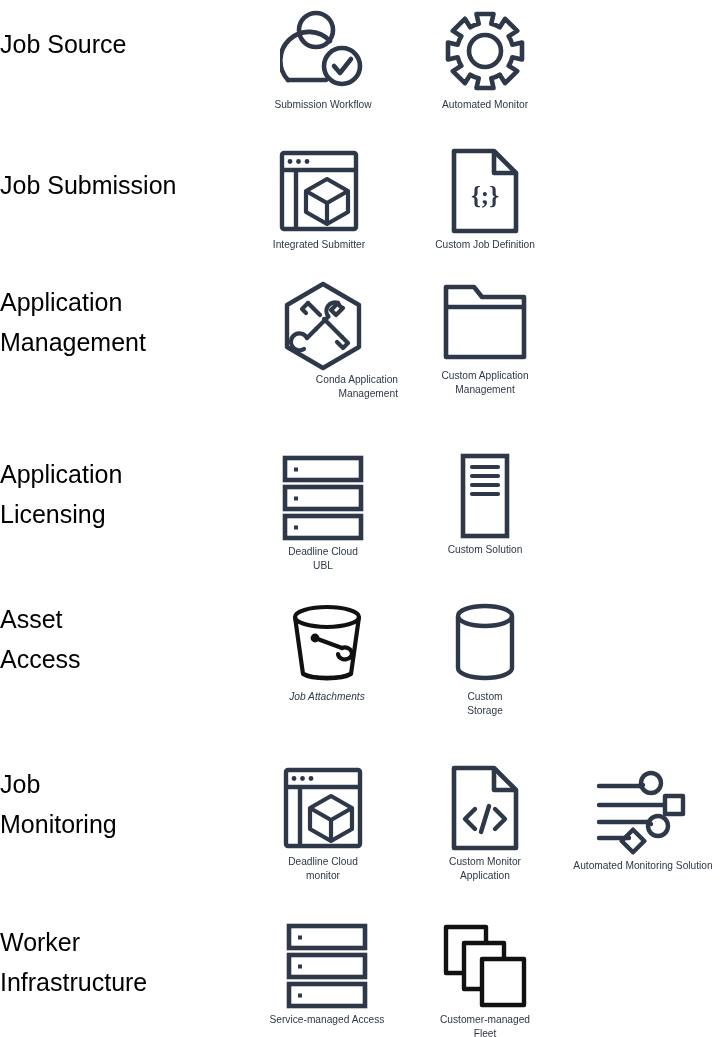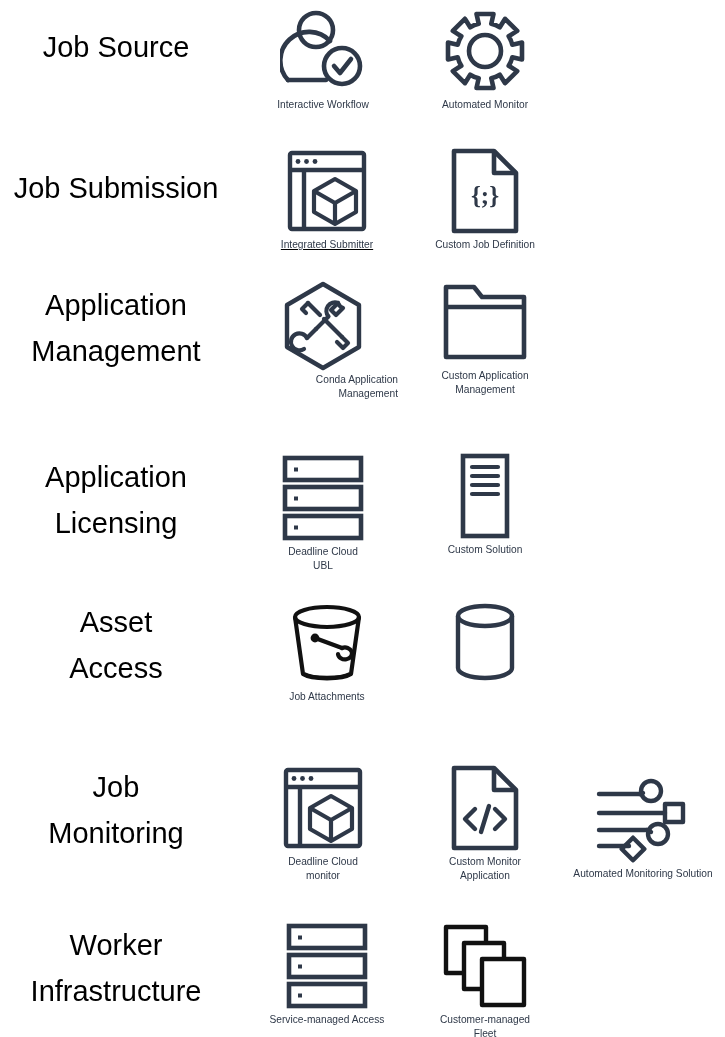--- a/index.html
+++ b/index.html
@@ -21,23 +21,22 @@
   }
   .row {
     position: absolute;
     left: 0;
     width: 725px;
   }
   .row-label {
     position: absolute;
     left: 0;
     width: 232px;
-    text-align: center;
     color: #000000;
-    font-size: 29px;
+    font-size: 25px;
     line-height: 1.58;
     font-family: "Liberation Sans", sans-serif;
     white-space: pre-line;
   }
   .cell {
     position: absolute;
     width: 150px;
     text-align: center;
   }
   .cell-icon {
@@ -71,35 +70,35 @@
       <div class="cell" style="left: 248px; top: 0px;">
         <div class="cell-icon">
           <svg width="86" height="86" viewBox="0 0 86 86">
         <circle cx="36" cy="22" r="17" fill="none" stroke="#2e3848" stroke-width="4.6"></circle>
         <path d="M8 72 A28 28 0 0 1 50 33" fill="none" stroke="#2e3848" stroke-width="4.6" stroke-linecap="round"></path>
         <line x1="8" y1="72" x2="46" y2="72" stroke="#2e3848" stroke-width="4.6" stroke-linecap="round"></line>
         <circle cx="62" cy="58" r="18" fill="#fff" stroke="#2e3848" stroke-width="4.6"></circle>
         <polyline points="54,58 60,65 71,51" fill="none" stroke="#2e3848" stroke-width="4.6" stroke-linecap="round" stroke-linejoin="round"></polyline>
       </svg>
         </div>
-        <div class="cell-label">Interactive Workflow</div>
+        <div class="cell-label">Submission Workflow</div>
       </div>
       <div class="cell" style="left: 410px; top: 0px;">
         <div class="cell-icon">
           <svg width="86" height="86" viewBox="0 0 86 86">
         <path d="M36.7,15.7L34.5,6.0L51.5,6.0L49.3,15.7A28,28 0 0 1 57.8,19.3L57.8,19.3L63.1,10.8L75.2,22.9L66.7,28.2A28,28 0 0 1 70.3,36.7L70.3,36.7L80.0,34.5L80.0,51.5L70.3,49.3A28,28 0 0 1 66.7,57.8L66.7,57.8L75.2,63.1L63.1,75.2L57.8,66.7A28,28 0 0 1 49.3,70.3L49.3,70.3L51.5,80.0L34.5,80.0L36.7,70.3A28,28 0 0 1 28.2,66.7L28.2,66.7L22.9,75.2L10.8,63.1L19.3,57.8A28,28 0 0 1 15.7,49.3L15.7,49.3L6.0,51.5L6.0,34.5L15.7,36.7A28,28 0 0 1 19.3,28.2L19.3,28.2L10.8,22.9L22.9,10.8L28.2,19.3A28,28 0 0 1 36.7,15.7Z" fill="none" stroke="#2e3848" stroke-width="4.6" stroke-linejoin="round"></path>
         <circle cx="43" cy="43" r="16" fill="none" stroke="#2e3848" stroke-width="4.6"></circle>
       </svg>
         </div>
         <div class="cell-label">Automated Monitor</div>
       </div>
     </div>
     <div class="row" style="top: 148px;">
       <div class="row-label" style="top: 18px;">Job Submission</div>
-      <div class="cell" style="left: 252px; top: 0px; text-decoration: underline;">
+      <div class="cell" style="left: 244px; top: 0px;">
         <div class="cell-icon">
           <svg width="80" height="82" viewBox="0 0 80 82">
         <rect x="3" y="3" width="74" height="76" rx="2" fill="none" stroke="#2e3848" stroke-width="4.4"></rect>
         <line x1="3" y1="20" x2="77" y2="20" stroke="#2e3848" stroke-width="4.4"></line>
         <line x1="17" y1="20" x2="17" y2="79" stroke="#2e3848" stroke-width="4.4"></line>
         <circle cx="11" cy="11.5" r="2.4" fill="#2e3848"></circle>
         <circle cx="19.5" cy="11.5" r="2.4" fill="#2e3848"></circle>
         <circle cx="28" cy="11.5" r="2.4" fill="#2e3848"></circle>
         <g fill="none" stroke="#2e3848" stroke-width="4.2" stroke-linejoin="round">
           <polygon points="48,29 69,41 69,62 48,74 27,62 27,41"></polygon>
@@ -182,21 +181,21 @@
           <line x1="12" y1="41" x2="38" y2="41"></line>
         </g>
       </svg>
         </div>
         <div class="cell-label">Custom Solution</div>
       </div>
     </div>
     <div class="row" style="top: 600px;">
       <div class="row-label" style="top: 0px;">Asset
 Access</div>
-      <div class="cell" style="left: 252px; top: 0px;">
+      <div class="cell" style="left: 252px; top: 0px; font-style: italic;">
         <div class="cell-icon">
           <svg width="82" height="82" viewBox="0 0 82 82">
         <g fill="none" stroke="#111111" stroke-width="4.2" stroke-linejoin="round">
           <ellipse cx="41" cy="15" rx="32" ry="10"></ellipse>
           <path d="M9 15 L17 72 A26 7 0 0 0 65 72 L73 15"></path>
           <path d="M18 72 A26 7 0 0 0 64 72"></path>
         </g>
         <g fill="none" stroke="#111111" stroke-width="4.2" stroke-linecap="round">
           <path d="M29 36 L56 46"></path>
           <path d="M56 46 a7 6 0 1 1 -4 6"></path>
@@ -208,20 +207,22 @@
       </div>
       <div class="cell" style="left: 410px; top: 0px;">
         <div class="cell-icon">
           <svg width="62" height="82" viewBox="0 0 62 82">
         <g fill="none" stroke="#2e3848" stroke-width="4.4" stroke-linejoin="round">
           <ellipse cx="31" cy="14" rx="27" ry="10"></ellipse>
           <path d="M4 14 V66 A27 10 0 0 0 58 66 V14"></path>
         </g>
       </svg>
         </div>
+        <div class="cell-label">Custom
+Storage</div>
       </div>
     </div>
     <div class="row" style="top: 765px;">
       <div class="row-label" style="top: 0px;">Job
 Monitoring</div>
       <div class="cell" style="left: 248px; top: 0px;">
         <div class="cell-icon">
           <svg width="80" height="82" viewBox="0 0 80 82">
         <rect x="3" y="3" width="74" height="76" rx="2" fill="none" stroke="#2e3848" stroke-width="4.4"></rect>
         <line x1="3" y1="20" x2="77" y2="20" stroke="#2e3848" stroke-width="4.4"></line>
@@ -247,21 +248,21 @@
         <g fill="none" stroke="#2e3848" stroke-width="4.4" stroke-linecap="round" stroke-linejoin="round">
           <polyline points="26,44 16,54 26,64"></polyline>
           <polyline points="46,44 56,54 46,64"></polyline>
           <line x1="40" y1="41" x2="32" y2="67"></line>
         </g>
       </svg>
         </div>
         <div class="cell-label">Custom Monitor
 Application</div>
       </div>
-      <div class="cell" style="left: 568px; top: 12px;">
+      <div class="cell" style="left: 568px; top: 4px;">
         <div class="cell-icon">
           <svg width="96" height="86" viewBox="0 0 96 86">
         <g fill="none" stroke="#2e3848" stroke-width="4.4" stroke-linecap="round" stroke-linejoin="round">
           <line x1="4" y1="17" x2="45" y2="17"></line>
           <circle cx="56" cy="14" r="10"></circle>
           <line x1="45" y1="17" x2="48" y2="16"></line>
           <line x1="4" y1="36" x2="70" y2="36"></line>
           <rect x="70" y="27" width="18" height="18"></rect>
           <line x1="4" y1="53" x2="52" y2="53"></line>
           <circle cx="63" cy="57" r="10"></circle>

